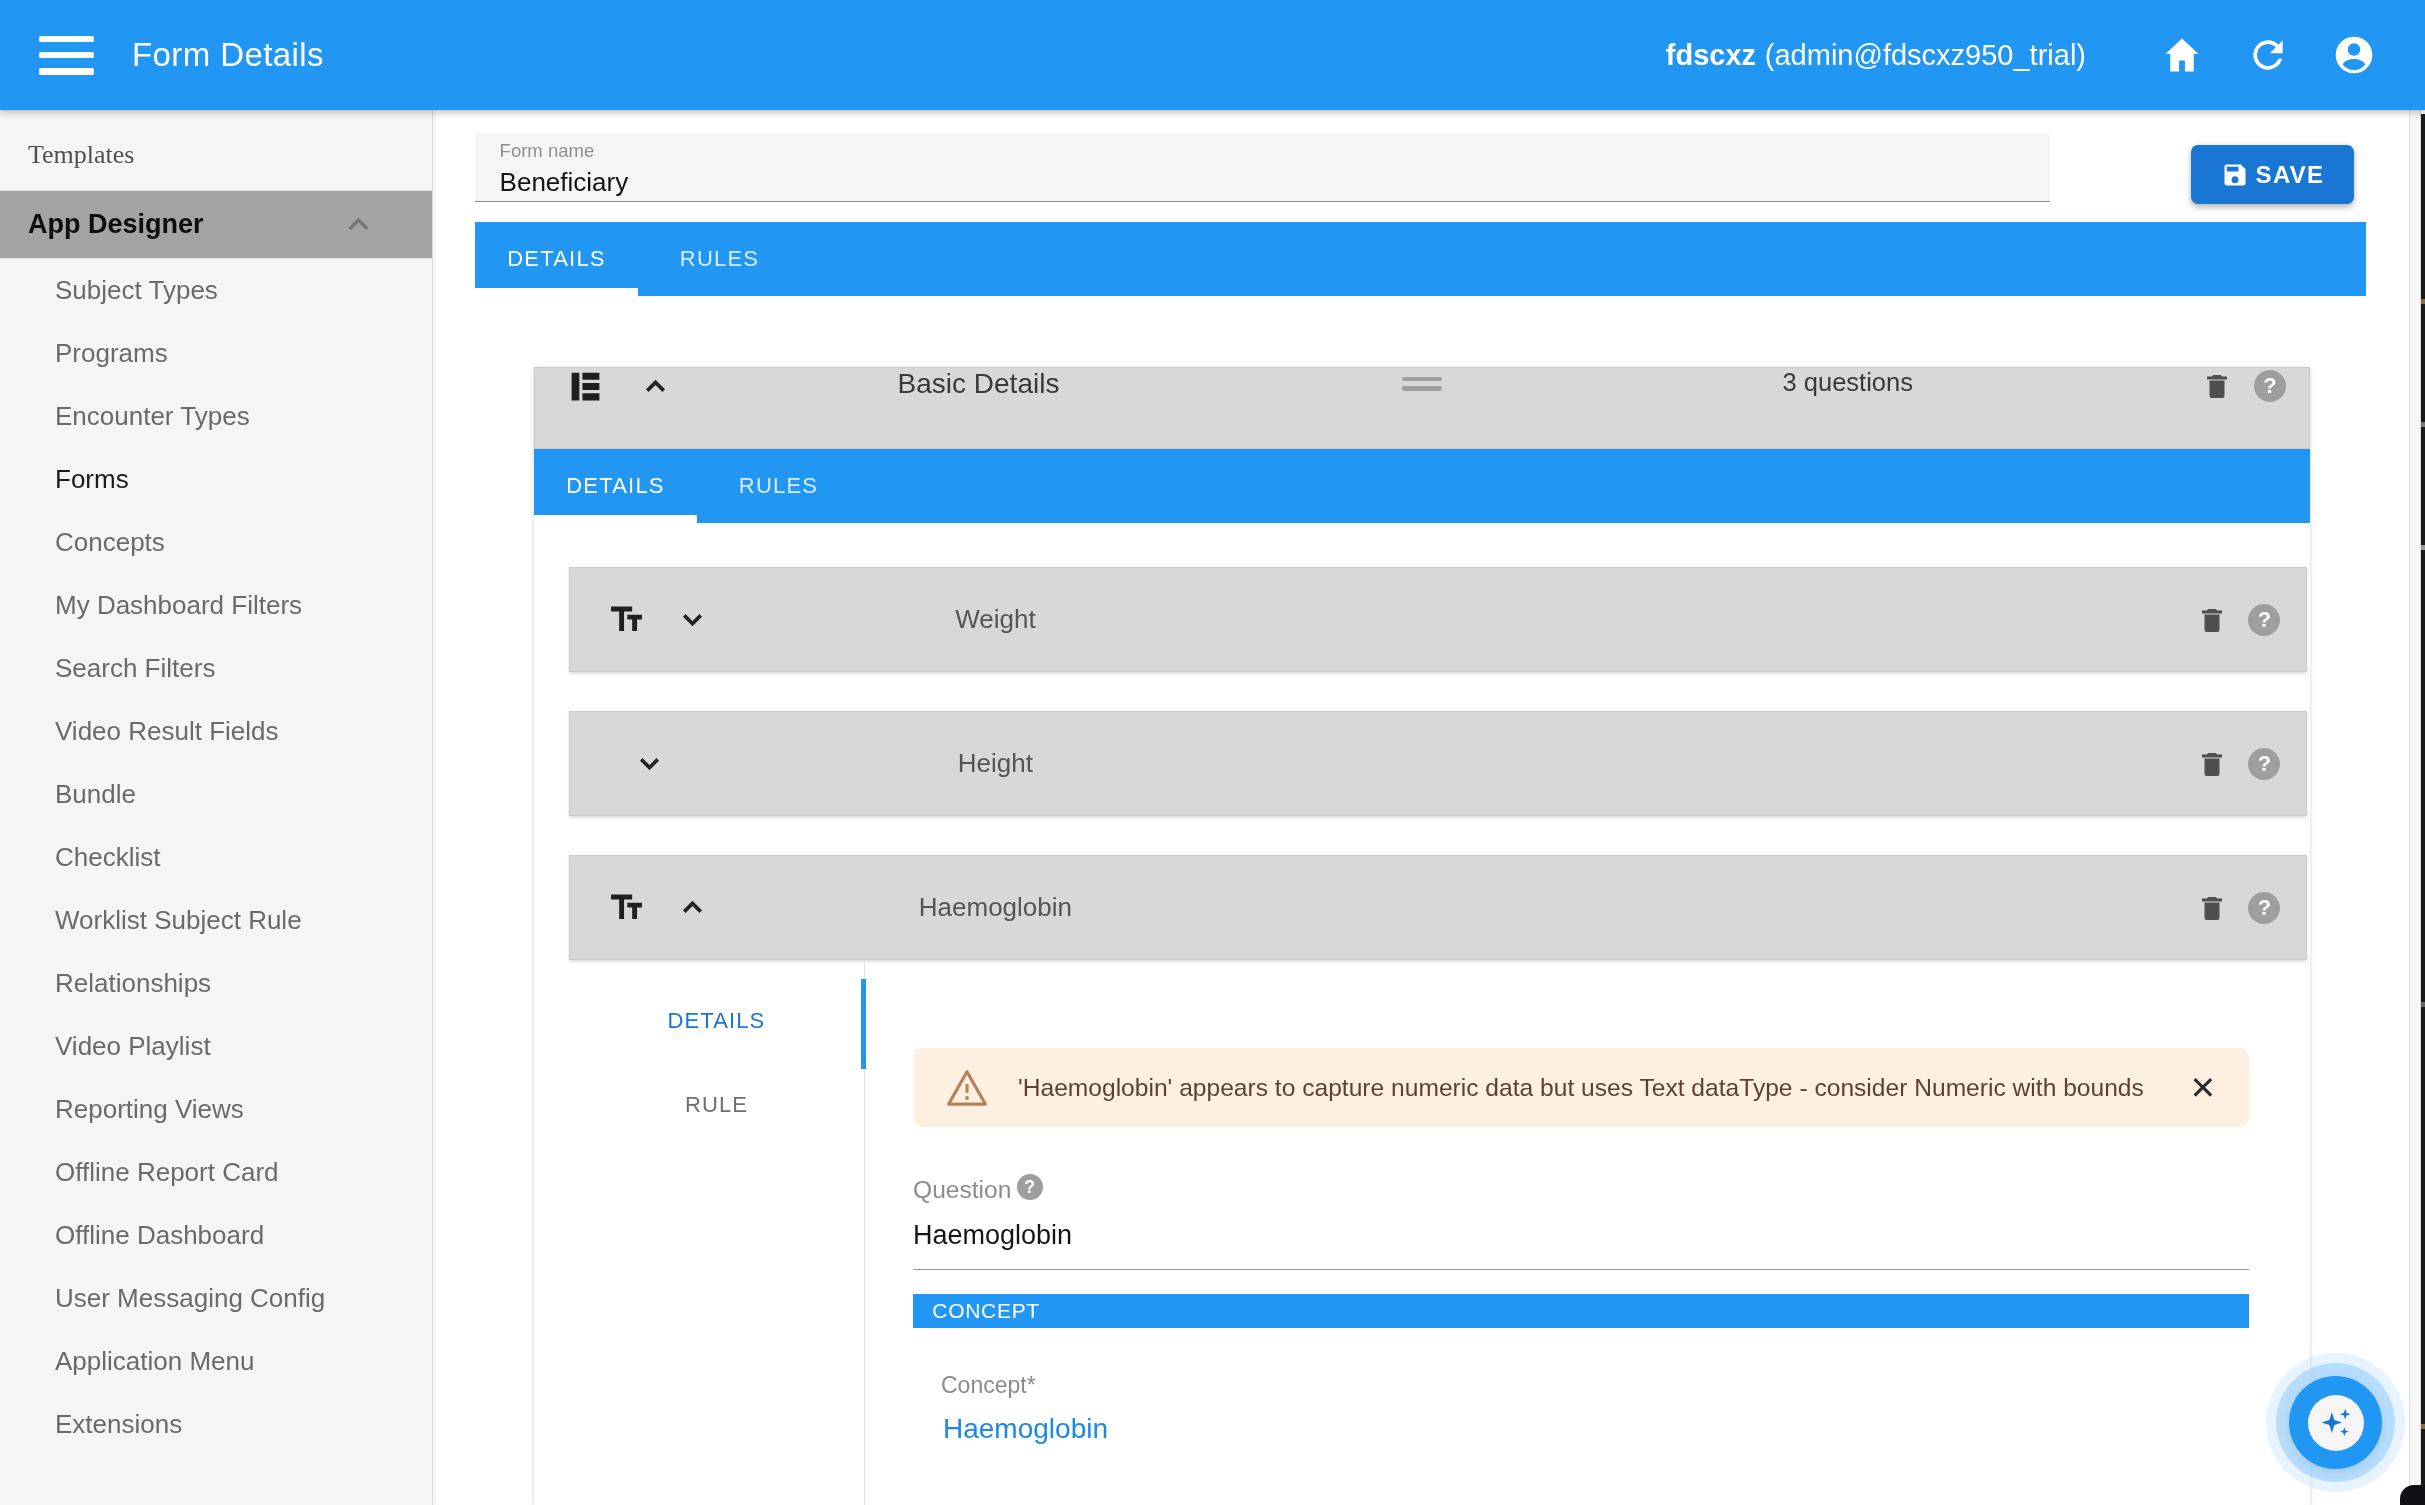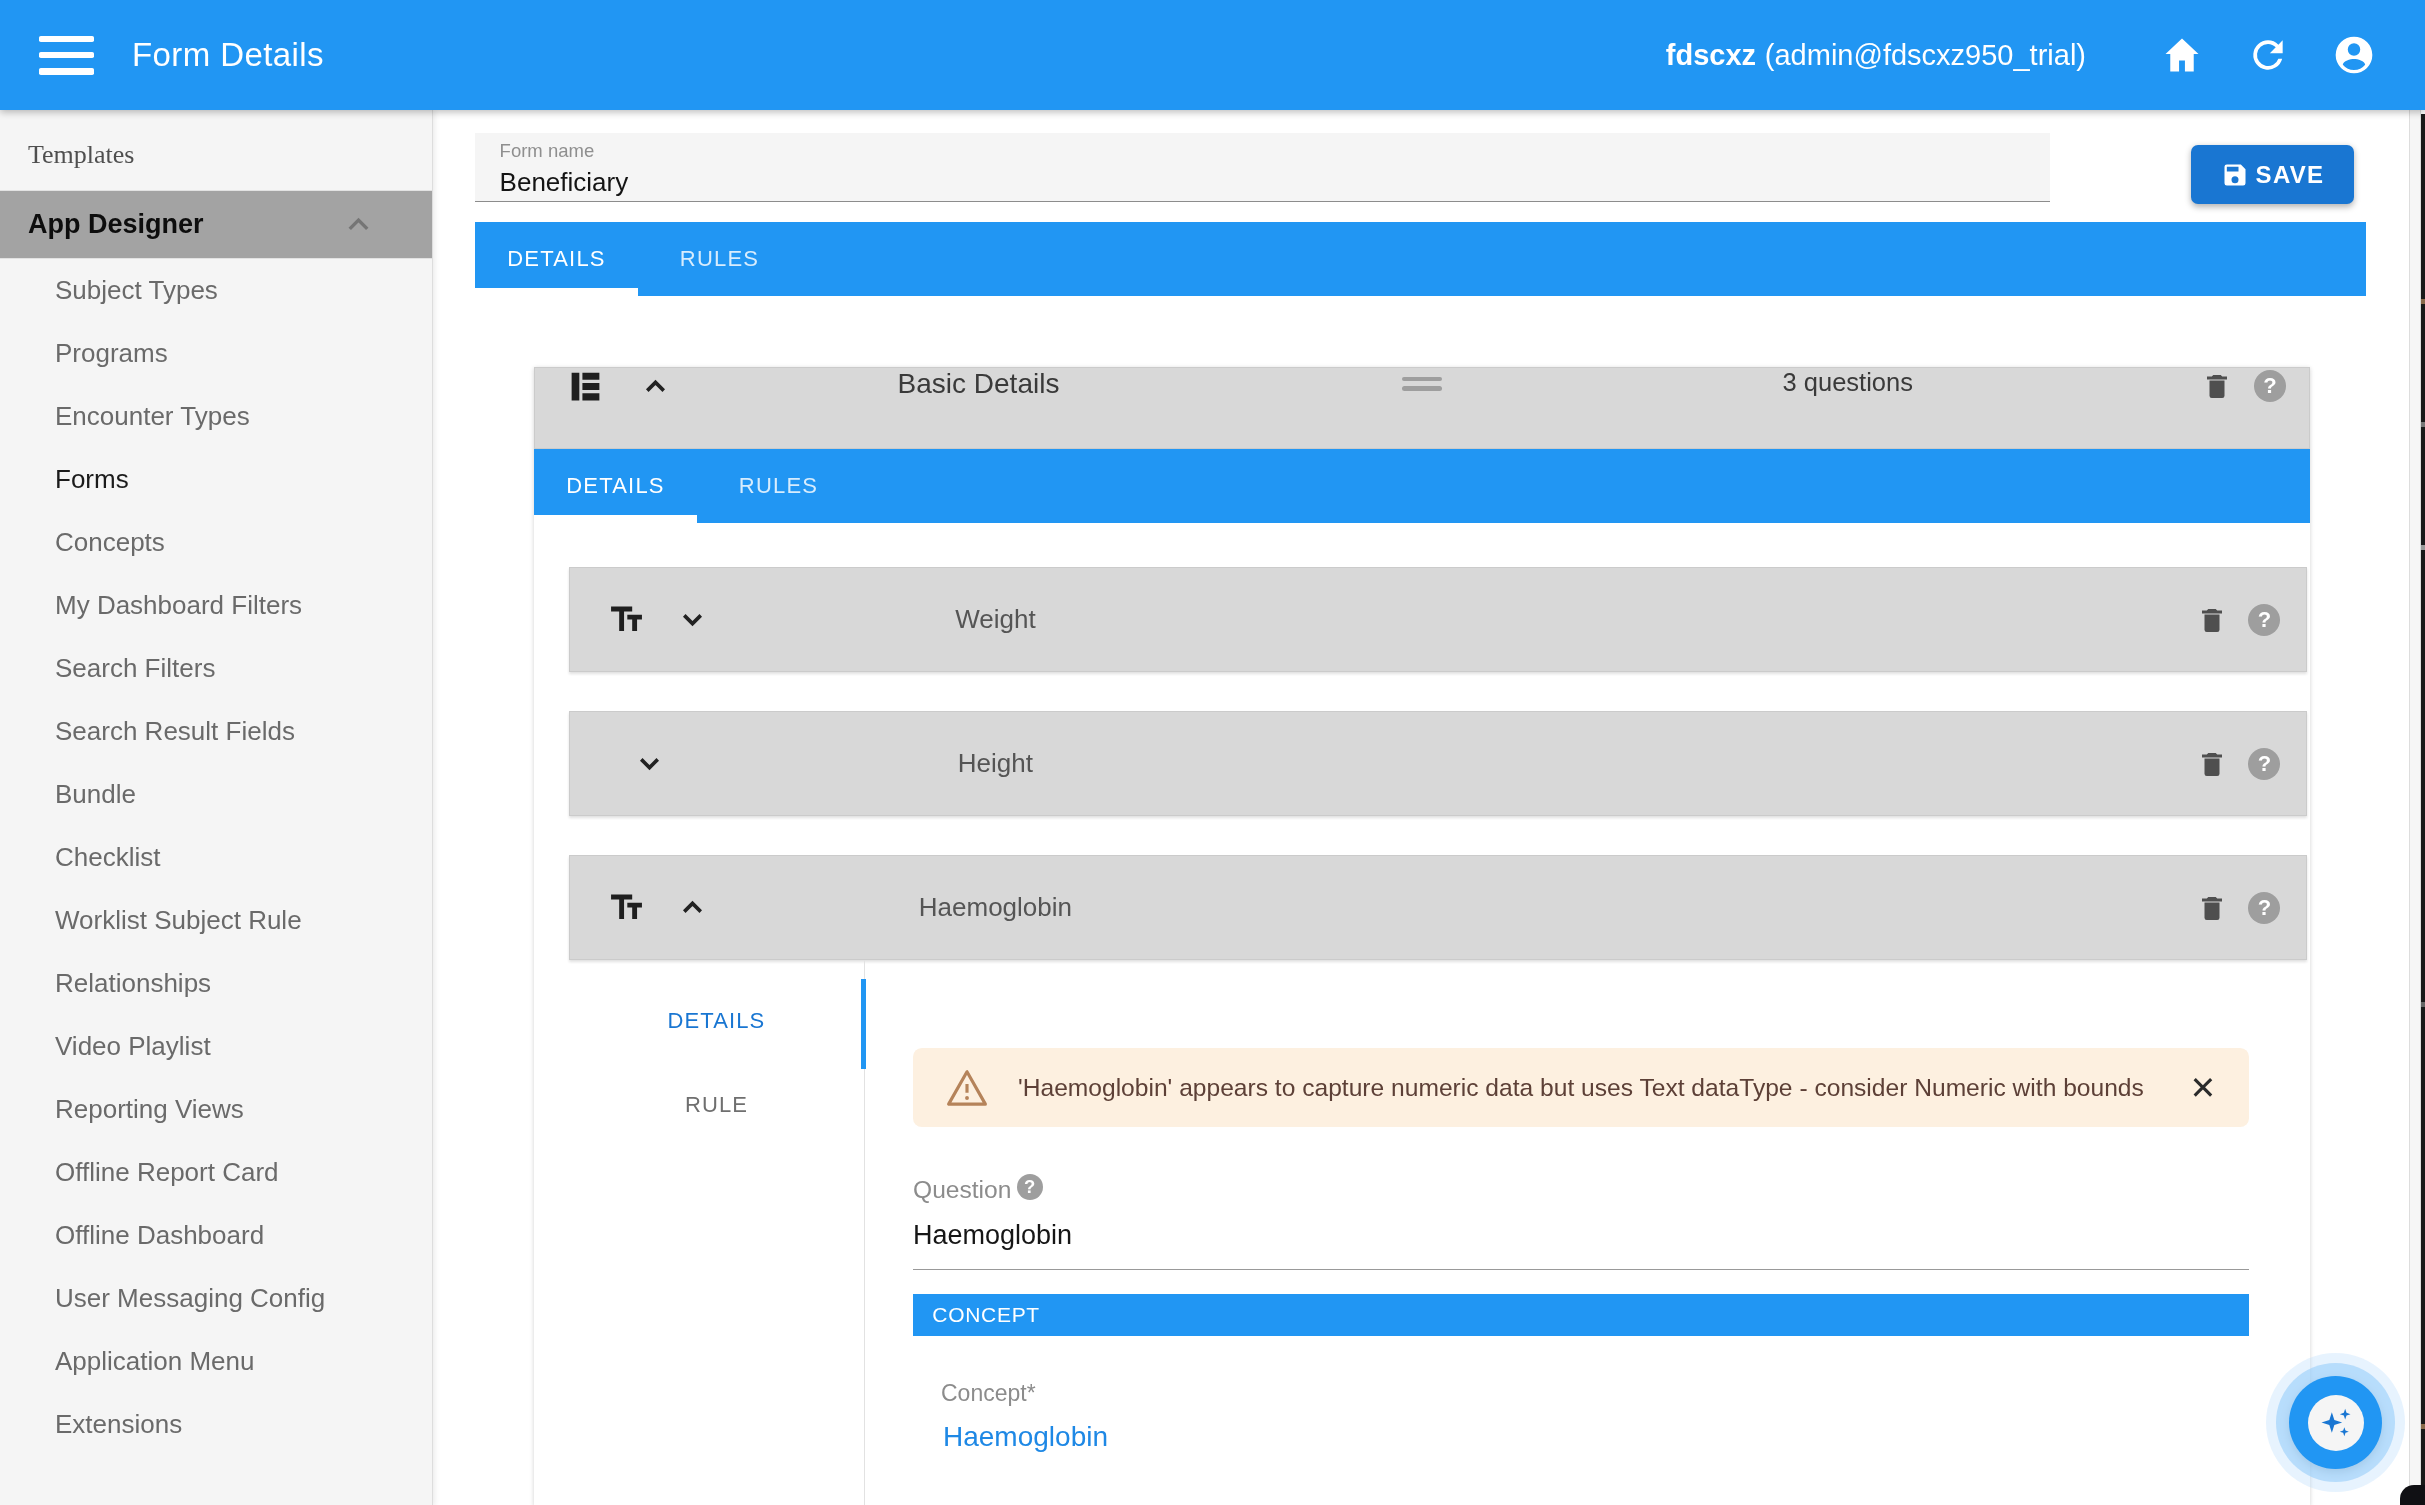--- a/index.html
+++ b/index.html
@@ -94,21 +94,21 @@
            padding:0 33px;box-sizing:border-box;}
   .warnbox svg{width:42px;height:39px;flex:0 0 auto;}
   .warntext{font-size:24.6px;color:#5d4037;margin-left:30px;}
   .warnclose{margin-left:auto;font-size:32px;color:#2b2b2b;cursor:pointer;padding-left:26px;line-height:1;}
 
   .q-label-row{margin-top:49px;display:flex;align-items:center;}
   .q-label{font-size:24.6px;color:#8c8c8c;}
   .q-help{width:26px;height:26px;font-size:18.5px;margin:-7px 0 0 5.3px;}
   .q-value{margin-top:16px;font-size:27px;color:#161616;padding-bottom:17.6px;border-bottom:1.8px solid #999;cursor:text;}
 
-  .concept-bar{margin-top:24.6px;height:42px;background:#2196F3;color:#fff;display:flex;align-items:center;
+  .concept-bar{margin-top:24.6px;height:34px;background:#2196F3;color:#fff;display:flex;align-items:center;
                padding-left:19.3px;font-size:21px;font-weight:500;letter-spacing:0.7px;}
   .concept-label{margin:44px 0 0 28px;font-size:23px;color:#8c8c8c;}
   .concept-link{margin:14px 0 0 30px;font-size:28px;color:#1e88e5;cursor:pointer;display:inline-block;}
 
   
   .fab{position:absolute;left:2289px;top:1376px;width:93px;height:93px;border-radius:50%;background:#2196F3;
        box-shadow:0 0 0 13px rgba(144,202,249,.55),0 0 0 23px rgba(187,222,251,.35),0 3.5px 8.8px rgba(0,0,0,.25);
        display:flex;align-items:center;justify-content:center;cursor:pointer;z-index:30;}
   .fab-inner{width:56px;height:56px;border-radius:50%;background:#f5f5f5;display:flex;align-items:center;justify-content:center;}
   .fab-inner svg{width:40px;height:40px;fill:#1976D2;}
@@ -160,21 +160,21 @@
           <path d="M6 15l6-6 6 6"></path>
         </svg>
     </div>
     <div class="sb-child">Subject Types</div>
     <div class="sb-child">Programs</div>
     <div class="sb-child">Encounter Types</div>
     <div class="sb-child active">Forms</div>
     <div class="sb-child">Concepts</div>
     <div class="sb-child">My Dashboard Filters</div>
     <div class="sb-child">Search Filters</div>
-    <div class="sb-child">Search Result Fields</div>
+    <div class="sb-child">Video Result Fields</div>
     <div class="sb-child">Bundle</div>
     <div class="sb-child">Checklist</div>
     <div class="sb-child">Worklist Subject Rule</div>
     <div class="sb-child">Relationships</div>
     <div class="sb-child">Video Playlist</div>
     <div class="sb-child">Reporting Views</div>
     <div class="sb-child">Offline Report Card</div>
     <div class="sb-child">Offline Dashboard</div>
     <div class="sb-child">User Messaging Config</div>
     <div class="sb-child">Application Menu</div>

